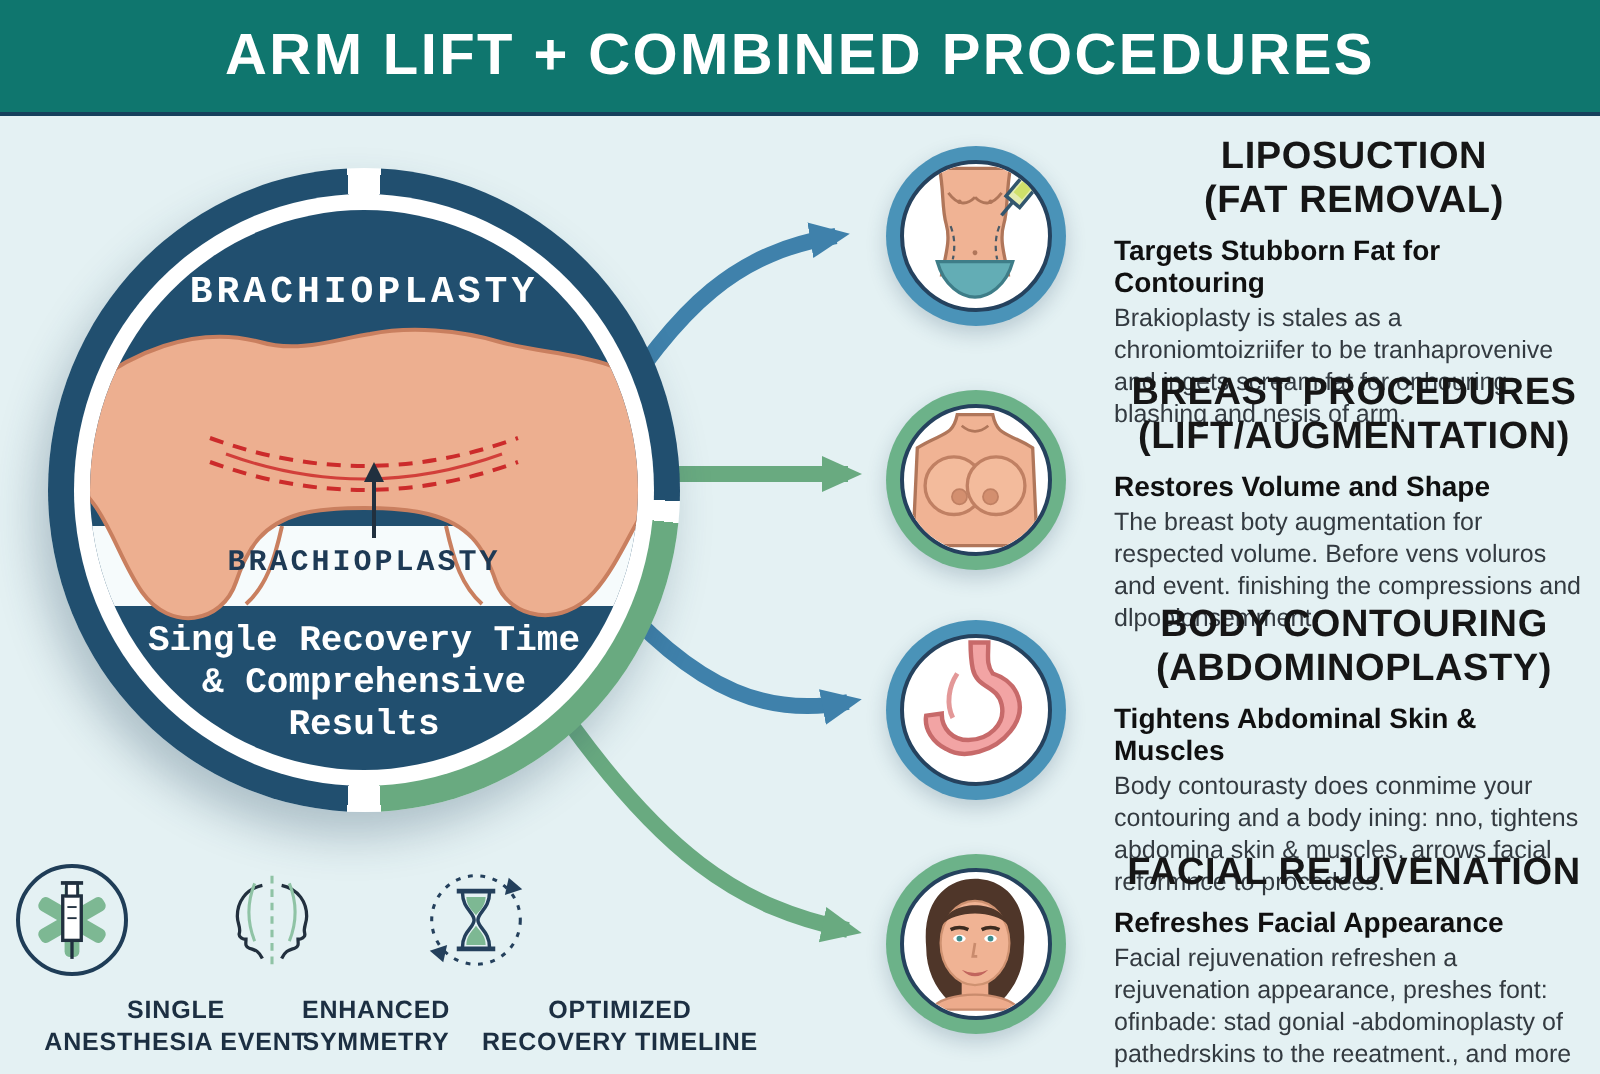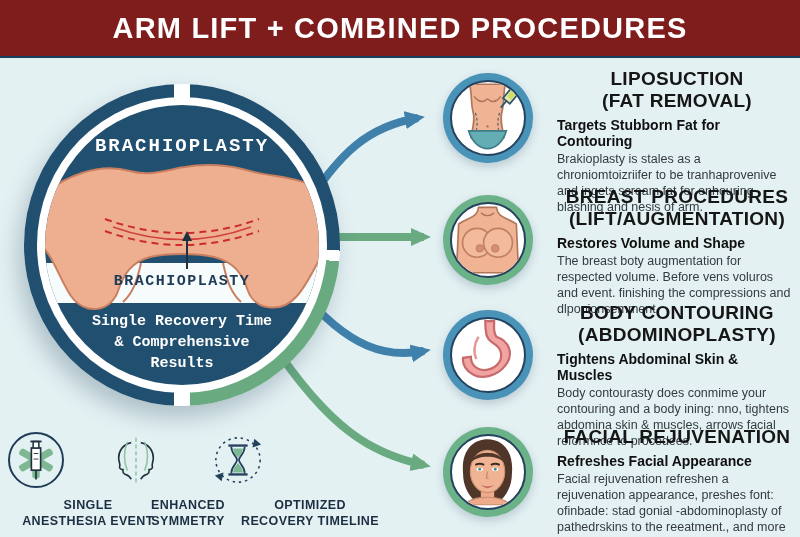--- a/index.html
+++ b/index.html
@@ -7,21 +7,21 @@
   body {
     font-family:"Liberation Sans", sans-serif;
     background:#e4f1f3;
     position:relative;
     overflow:hidden;
     width:800px; height:537px;
   }
   
   .header {
     position:absolute; left:0; top:0; width:800px; height:58px;
-    background:#7f1d1d;
+    background:#0f766e;
     display:flex; align-items:center; justify-content:center;
     border-bottom:2px solid #16405c;
   }
   .header h1 {
     color:#ffffff; font-size:29px; font-weight:800; letter-spacing:1.2px;
   }
   
   .arrows { position:absolute; left:0; top:0; width:800px; height:537px; z-index:1; pointer-events:none; }
   
   .hub {
@@ -44,21 +44,21 @@
     color:#ffffff; font-size:19px; font-weight:800; letter-spacing:2px; z-index:4;
   }
   .hub-band { position:absolute; left:0; top:158px; width:100%; height:40px; background:#f6fbfc; z-index:1; }
   .hub-arm-svg { position:absolute; left:0; top:40px; width:274px; height:180px; z-index:2; }
   .hub-diagram-label {
     position:absolute; top:168px; left:0; width:100%; text-align:center;
     color:#1e3a55; font-size:15px; font-weight:800; letter-spacing:1.5px; z-index:4;
   }
   .hub-benefit {
     position:absolute; top:206px; left:0; width:100%; text-align:center;
-    color:#ffffff; font-size:15px; font-weight:800; line-height:21px; z-index:4;
+    color:#ffffff; font-size:18px; font-weight:800; line-height:21px; z-index:4;
   }
   
   .picon {
     position:absolute; width:90px; height:90px; border-radius:50%; z-index:2;
     box-shadow:0 4px 10px rgba(35,70,95,.22);
   }
   .picon-in {
     position:absolute; left:7px; top:7px; width:76px; height:76px;
     background:#ffffff; border:2.5px solid #25425e; border-radius:50%; overflow:hidden;
   }

